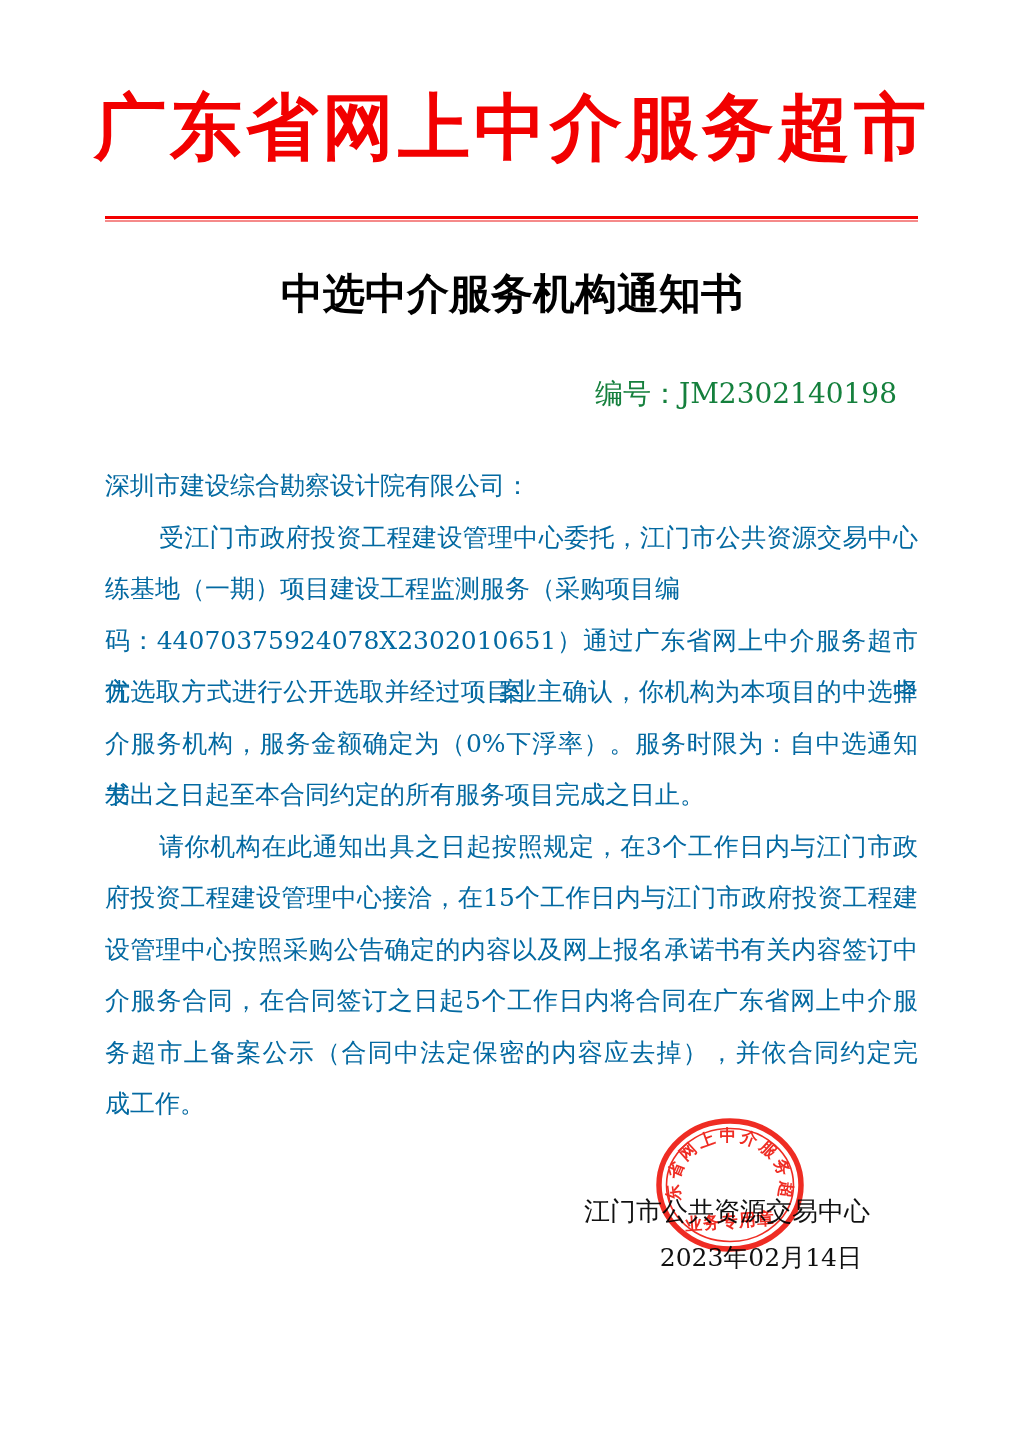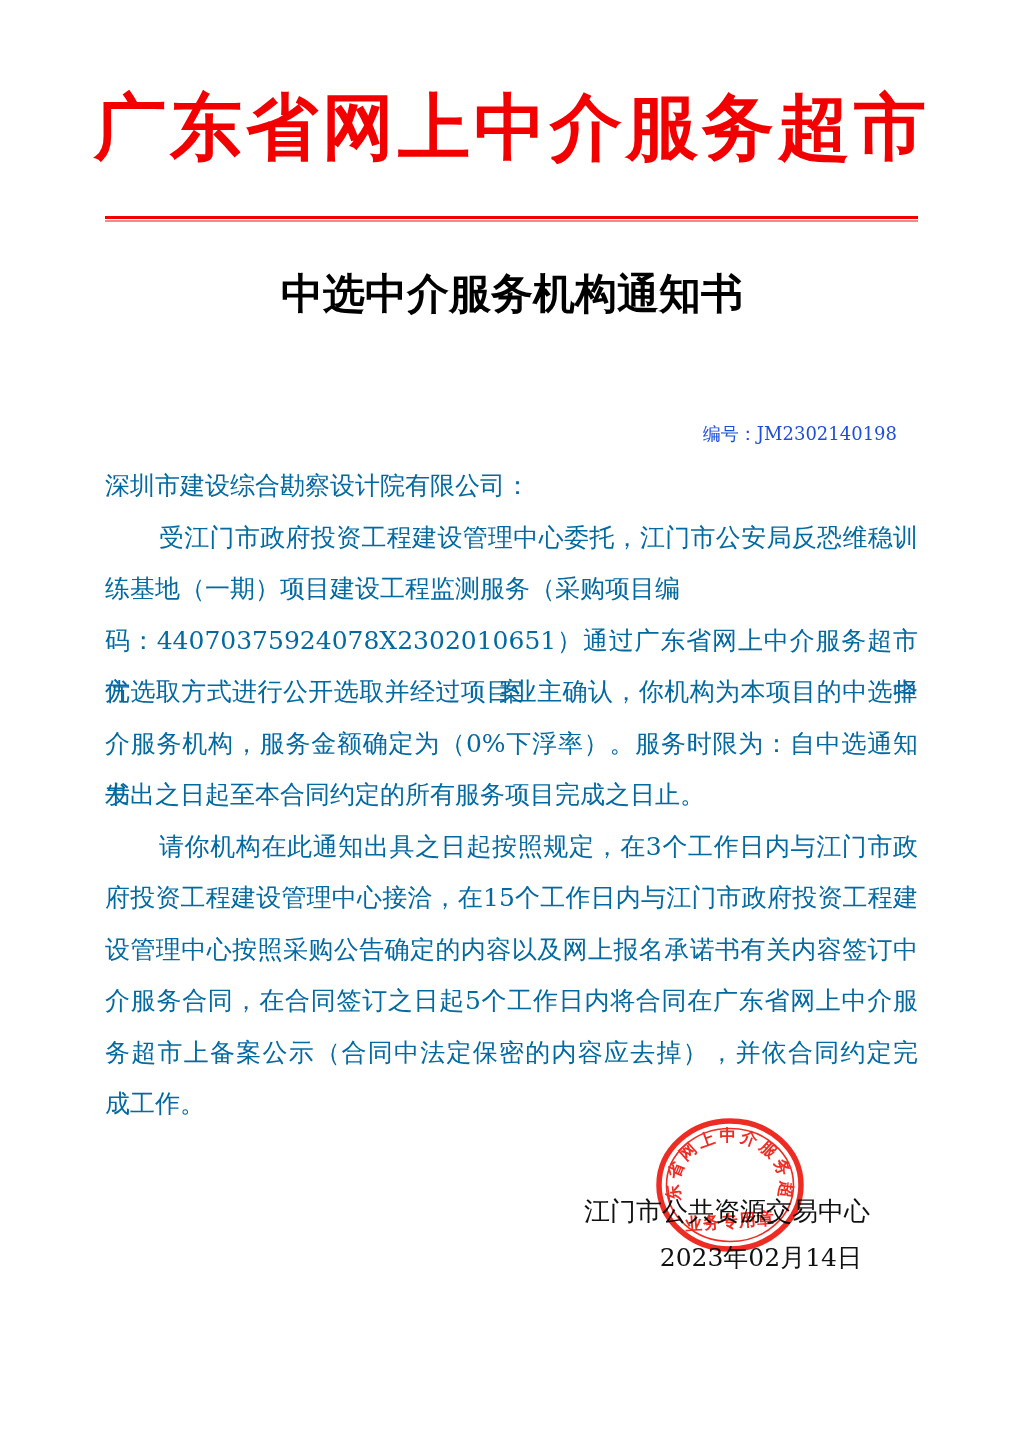--- a/index.html
+++ b/index.html
@@ -24,23 +24,22 @@
     border-bottom:2px solid #f58a8a;
   }
   .doc-title {
     position:absolute; top:266px; left:0; width:100%;
     text-align:center;
     font-size:42px; font-weight:bold; color:#000000;
     white-space:nowrap;
   }
   .serial {
     position:absolute; top:374px; right:127px;
-    font-size:18px; line-height:40px; color:#1d4ed8;
+    font-size:28px; line-height:40px; color:#15803d;
     white-space:nowrap;
-    margin-top:40px;
   }
   .body-block {
     position:absolute; top:460px; left:105px; width:813px;
     font-size:25px; color:#111111;
   }
   .line {
     height:51.5px; line-height:51.5px;
     text-align:left;
   }
   .line.full {
@@ -78,21 +77,21 @@
   <div class="site-title" style="color: rgb(242, 0, 0);">广东省网上中介服务超市</div>
 
   <div class="rule" style="border-top-color: rgb(243, 0, 0); border-bottom-color: rgb(245, 138, 138);"></div>
 
   <div class="doc-title">中选中介服务机构通知书</div>
 
   <div class="serial"><span>编号：</span><span>JM2302140198</span></div>
 
   <div class="body-block" id="body-lines" style="color: #0369a1;">
       <div class="line">深圳市建设综合勘察设计院有限公司：</div>
-      <div class="line indent full">受江门市政府投资工程建设管理中心委托，江门市公安局反恐维稳训</div>
+      <div class="line indent full">受江门市政府投资工程建设管理中心委托，江门市公共资源交易中心</div>
       <div class="line">练基地（一期）项目建设工程监测服务（采购项目编</div>
       <div class="line full">码：44070375924078X2302010651）通过广东省网上中介服务超市方案择</div>
       <div class="line full">优选取方式进行公开选取并经过项目业主确认，你机构为本项目的中选中</div>
       <div class="line full">介服务机构，服务金额确定为（0%下浮率）。服务时限为：自中选通知书</div>
       <div class="line">发出之日起至本合同约定的所有服务项目完成之日止。</div>
       <div class="line indent full">请你机构在此通知出具之日起按照规定，在3个工作日内与江门市政</div>
       <div class="line full">府投资工程建设管理中心接洽，在15个工作日内与江门市政府投资工程建</div>
       <div class="line full">设管理中心按照采购公告确定的内容以及网上报名承诺书有关内容签订中</div>
       <div class="line full">介服务合同，在合同签订之日起5个工作日内将合同在广东省网上中介服</div>
       <div class="line full">务超市上备案公示（合同中法定保密的内容应去掉），并依合同约定完</div>

